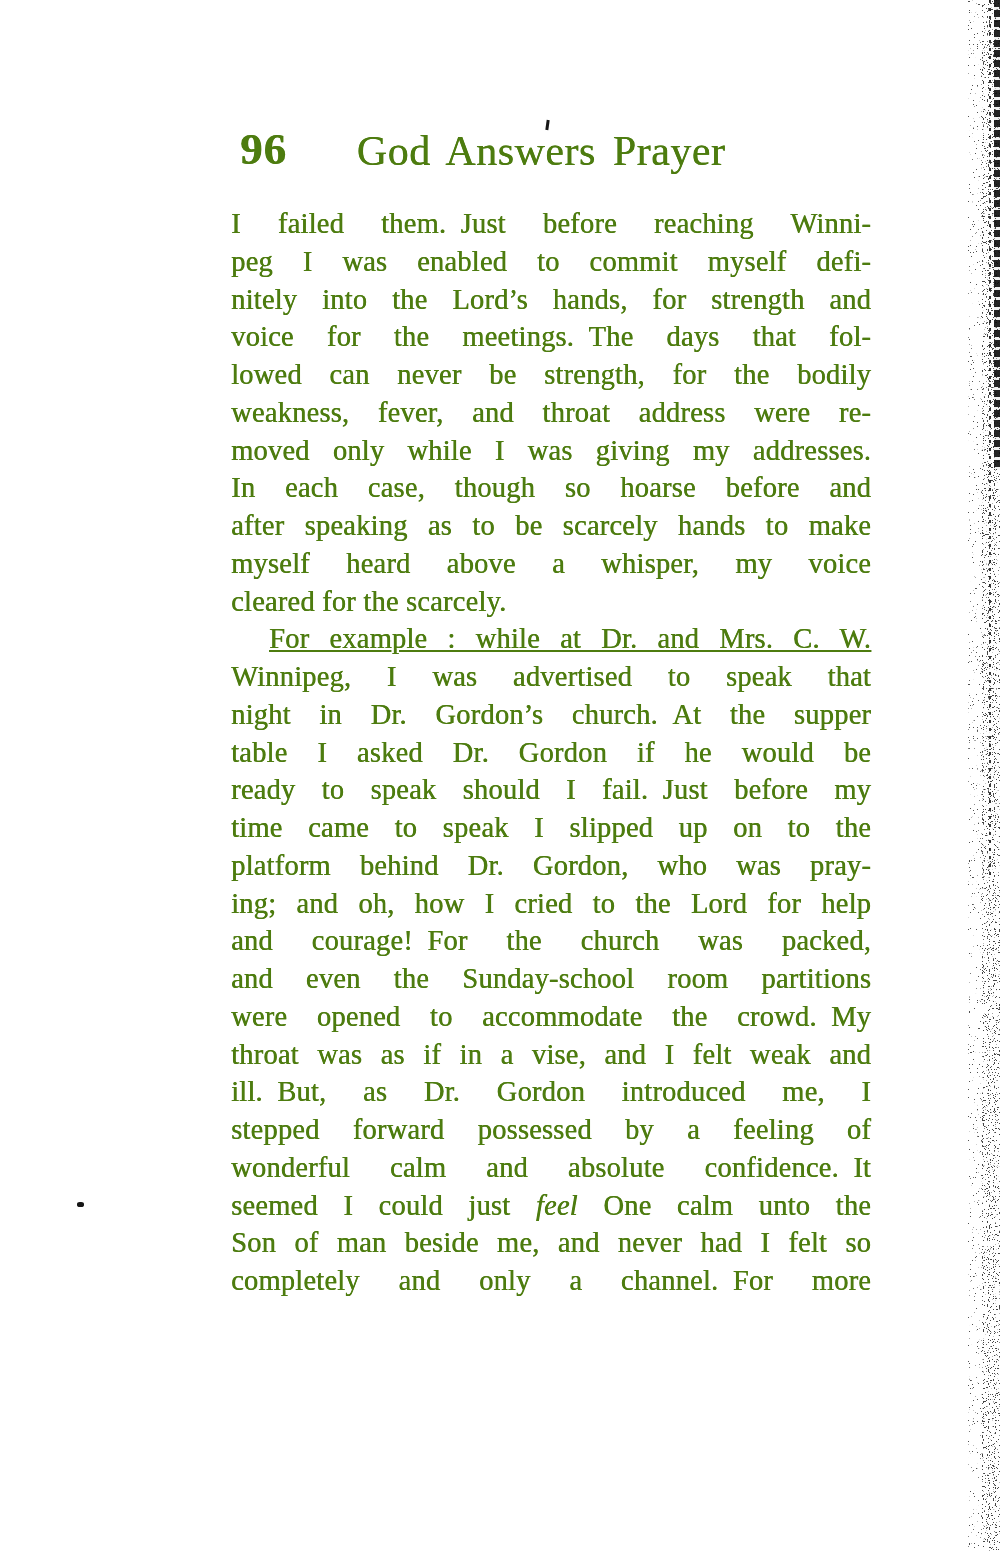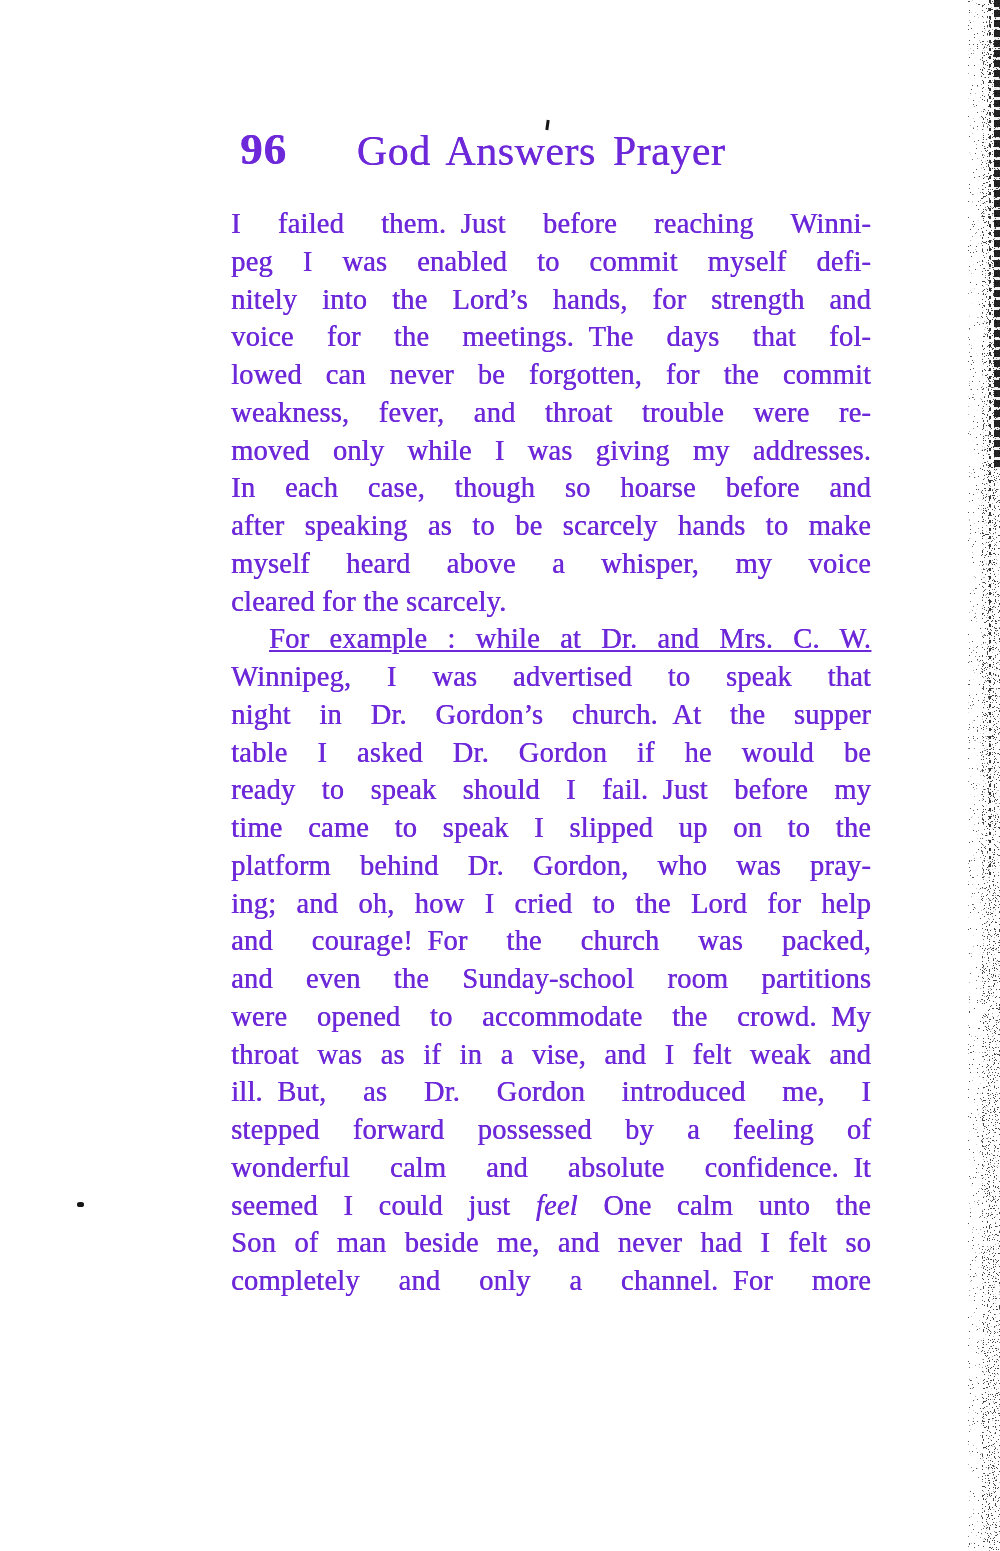--- a/index.html
+++ b/index.html
@@ -6,21 +6,21 @@
   body {
     width: 1000px; height: 1551px;
     background: #ffffff;
     font-family: "Liberation Serif", "DejaVu Serif", serif;
     overflow: hidden;
   }
   .page {
     position: relative;
     width: 985px; height: 1551px;
     background: #ffffff;
-    color: #6d28d9;
+    color: #4d7c0f;
   }
   
   .header { position: absolute; top: 124px; left: 221px; width: 640px; height: 52px; }
   .page-number {
     position: absolute; left: 19px; top: 0;
     font-size: 45px; font-weight: bold; line-height: 50px;
     letter-spacing: 1px;
     text-shadow: 0.4px 0 0 currentColor;
   }
   .running-title {
@@ -70,22 +70,22 @@
   <div class="header">
     <span class="page-number">96</span>
     <span class="running-title">God Answers Prayer</span>
   </div>
 
   <div class="body-text">
       <div class="line"><span>I failed them. Just before reaching Winni-</span></div>
       <div class="line"><span>peg I was enabled to commit myself defi-</span></div>
       <div class="line"><span>nitely into the Lord’s hands, for strength and</span></div>
       <div class="line"><span>voice for the meetings. The days that fol-</span></div>
-      <div class="line"><span>lowed can never be forgotten, for the commit</span></div>
-      <div class="line"><span>weakness, fever, and throat trouble were re-</span></div>
+      <div class="line"><span>lowed can never be strength, for the bodily</span></div>
+      <div class="line"><span>weakness, fever, and throat address were re-</span></div>
       <div class="line"><span>moved only while I was giving my addresses.</span></div>
       <div class="line"><span>In each case, though so hoarse before and</span></div>
       <div class="line"><span>after speaking as to be scarcely hands to make</span></div>
       <div class="line"><span>myself heard above a whisper, my voice</span></div>
       <div class="line last"><span>cleared for the scarcely.</span></div>
       <div class="line indent"><span>For example : while at Dr. and Mrs. C. W.</span></div>
       <div class="line"><span>Winnipeg, I was advertised to speak that</span></div>
       <div class="line"><span>night in Dr. Gordon’s church. At the supper</span></div>
       <div class="line"><span>table I asked Dr. Gordon if he would be</span></div>
       <div class="line"><span>ready to speak should I fail. Just before my</span></div>

